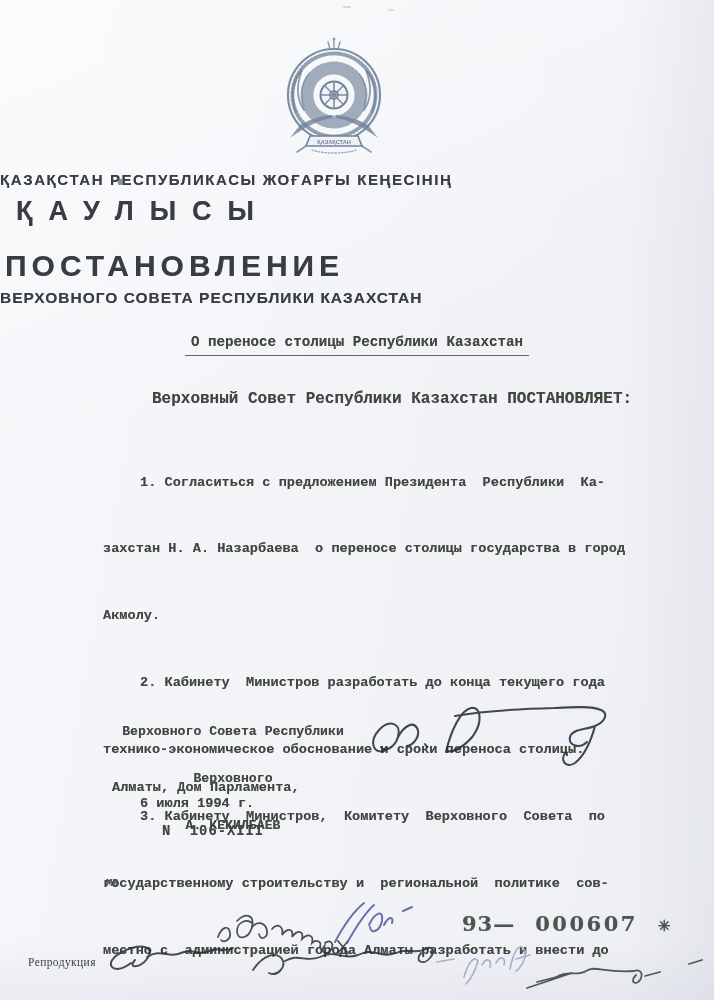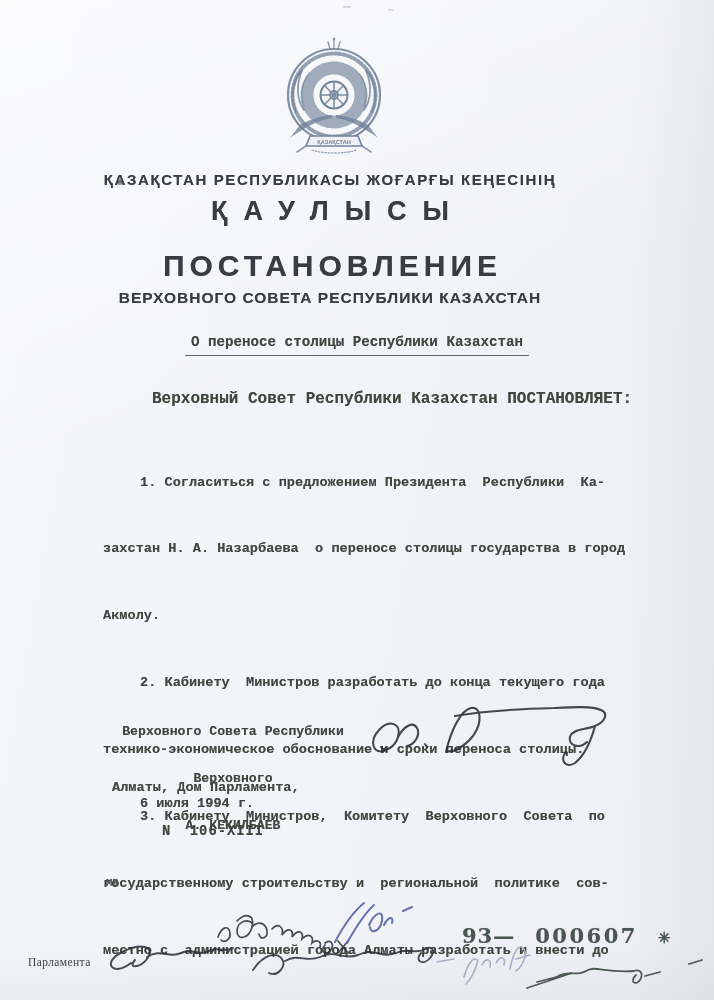--- a/index.html
+++ b/index.html
@@ -25,21 +25,21 @@
   }
   .shade-right{
     position:absolute;top:0;right:0;width:90px;height:100%;
     background:linear-gradient(90deg, rgba(205,208,218,0) 0%, rgba(205,208,218,.28) 100%);
   }
   .shade-bottom{
     position:absolute;left:0;bottom:0;width:100%;height:60px;
     background:linear-gradient(180deg, rgba(205,208,218,0) 0%, rgba(199,202,212,.22) 100%);
   }
   .abs{position:absolute;}
-  .hdr{left:0;width:660px;text-align:center;color:var(--ink-head);
+  .hdr{left:0;width:660px;text-align:left;color:var(--ink-head);
        font-weight:bold;text-shadow:0 0 .5px rgba(57,61,67,.55);}
   .hdr-kz-line{top:171px;font-size:15px;letter-spacing:1.6px;}
   .hdr-kz-title{top:196px;font-size:27px;letter-spacing:16px;text-indent:16px;}
   .hdr-ru-title{top:249px;font-size:30px;letter-spacing:5px;text-indent:5px;}
   .hdr-ru-line{top:289px;font-size:15.5px;letter-spacing:1px;}
   .tw{font-family:"Liberation Mono", monospace;color:var(--ink-type);
       text-shadow:0 0 .6px rgba(65,70,63,.5);white-space:pre;}
   .subject-wrap{top:332px;left:0;width:714px;text-align:center;}
   .subject{display:inline-block;font-size:14.2px;font-weight:bold;
            border-bottom:1.5px solid rgba(65,70,63,.8);padding:0 6px 5px 6px;}
@@ -48,21 +48,21 @@
   .body-block .indent{padding-left:37px;}
   .signer-block{top:693px;left:118px;width:230px;text-align:center;
                 font-size:13.2px;font-weight:bold;line-height:15.6px;}
   .place1{top:780px;left:112px;font-size:13.6px;font-weight:bold;}
   .place2{top:796px;left:140px;font-size:13.6px;font-weight:bold;}
   .doc-number{top:824px;left:146px;font-size:13.8px;font-weight:bold;letter-spacing:1px;margin-left:16px;}
   .initials{top:877px;left:106px;font-size:10.5px;font-weight:bold;color:#4b5057;}
   .stamp{top:911px;left:462px;display:flex;align-items:baseline;gap:20px;
          font-family:"DejaVu Serif", serif;font-weight:700;color:var(--stamp);
          text-shadow:0 0 .7px rgba(74,87,80,.5);}
-  .stamp .pfx{font-size:21px;letter-spacing:1px;margin-top:12px;}
+  .stamp .pfx{font-size:21px;letter-spacing:1px;}
   .stamp .num{font-size:21px;letter-spacing:2.5px;}
   .stamp .mark{font-size:15px;}
   .repro{top:956px;left:28px;font-family:"Liberation Serif", serif;
          font-size:11.5px;color:#3c4148;letter-spacing:.4px;}
   .speck{position:absolute;background:#6b6f76;border-radius:1px;}
   svg text{font-family:"Liberation Sans", sans-serif;}
 </style>
 </head>
 <body>
 
@@ -192,18 +192,18 @@
       <path d="M604,79 L617,75"></path>
     </g>
   </svg>
 
   <div class="abs stamp">
     <span class="pfx">93—</span>
     <span class="num">000607</span>
     <span class="mark">✳</span>
   </div>
 
-  <div class="abs repro">Парламента</div>
+  <div class="abs repro">Репродукция</div>
 
   <div class="speck" style="left:118px;top:179px;width:4px;height:6px;opacity:.75;"></div>
   <div class="speck" style="left:343px;top:6px;width:8px;height:2px;opacity:.25;"></div>
   <div class="speck" style="left:388px;top:9px;width:6px;height:2px;opacity:.2;"></div>
 </div>
 
 </body></html>

